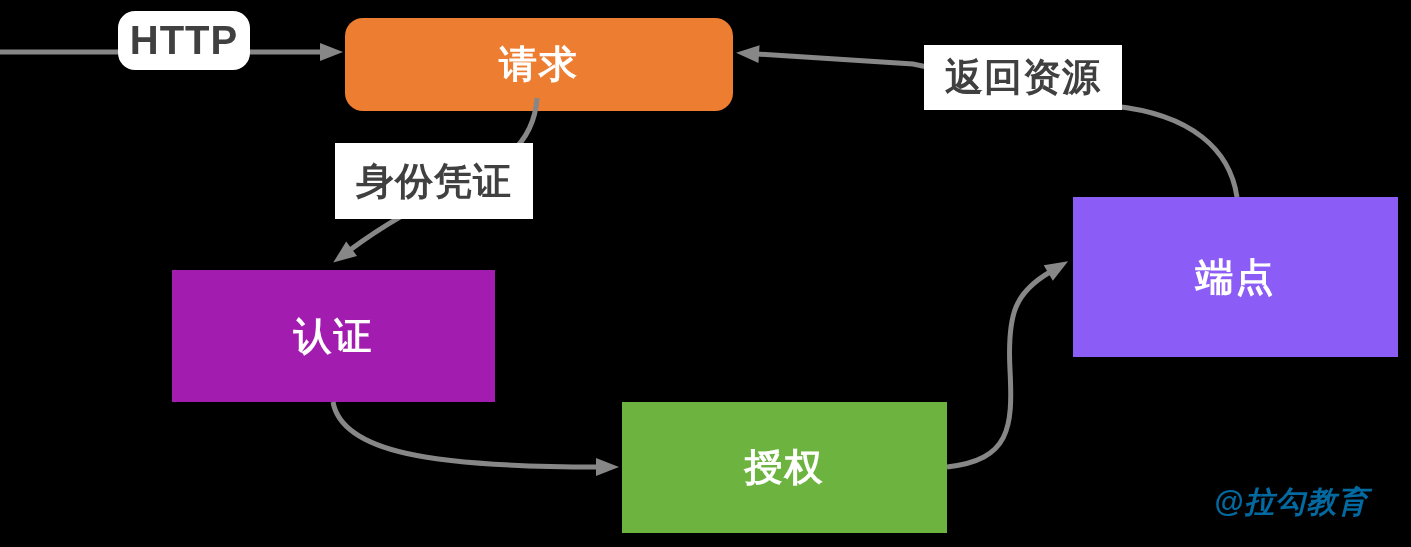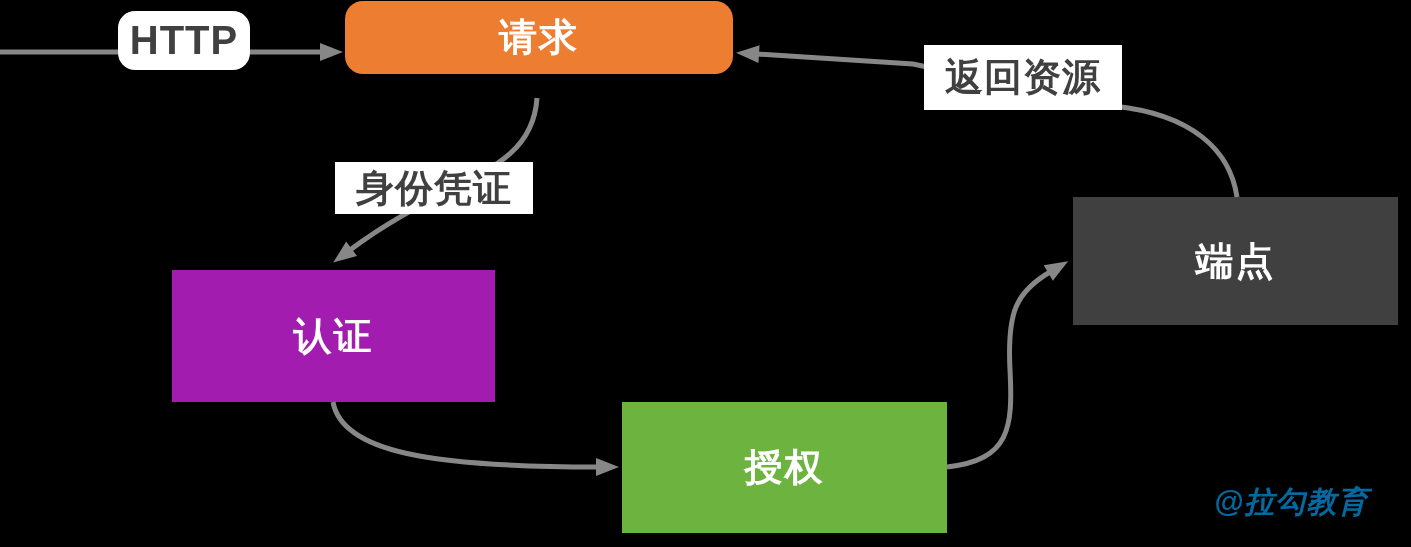--- a/index.html
+++ b/index.html
@@ -66,54 +66,54 @@
     font-style: italic;
     font-size: 30px;
     letter-spacing: 1px;
   }
 </style>
 </head>
 <body>
 
 <div class="canvas">
 
-  <div class="node rounded" style="left: 345px; top: 1px; width: 388px; height: 73px; background: rgb(237, 125, 49);">
+  <div class="node rounded" style="left: 345px; top: 18px; width: 388px; height: 93px; background: rgb(237, 125, 49);">
     <span>请求</span>
   </div>
 
   <div class="node" style="left: 172px; top: 270px; width: 323px; height: 132px; background: #a21caf;">
     <span>认证</span>
   </div>
 
   <div class="node" style="left: 622px; top: 402px; width: 325px; height: 131px; background: rgb(109, 179, 63);">
     <span>授权</span>
   </div>
 
-  <div class="node" style="left: 1073px; top: 197px; width: 325px; height: 128px; background: #404040;">
+  <div class="node" style="left: 1073px; top: 197px; width: 325px; height: 160px; background: #8b5cf6;">
     <span>端点</span>
   </div>
 
   <svg class="connectors" width="1411" height="547" viewBox="0 0 1411 547">
     <defs>
       <marker id="arrow" markerUnits="userSpaceOnUse" markerWidth="26" markerHeight="24" refX="3" refY="12" orient="auto">
         <path d="M1,3 L24,12 L1,21 Z" fill="#878787"></path>
       </marker>
     </defs>
     <path class="conn" d="M 0 52 L 322 52" marker-end="url(#arrow)"></path>
     <path class="conn" d="M 537 98 C 532 175, 450 175, 350 250" marker-end="url(#arrow)"></path>
     <path class="conn" d="M 333 402 C 342 452, 430 467, 598 467" marker-end="url(#arrow)"></path>
     <path class="conn" d="M 947 467 C 1010 460, 1013 428, 1010 370 C 1007 312, 1016 292, 1050 272" marker-end="url(#arrow)"></path>
     <path class="conn" d="M 1237 197 C 1230 150, 1192 114, 1113 106 L 913 64 L 757 54" marker-end="url(#arrow)"></path>
   </svg>
 
   <div class="edge-label latin" style="left:118px; top:11px; width:132px; height:59px;">
     <span>HTTP</span>
   </div>
 
-  <div class="edge-label" style="left:335px; top:162px; width:198px; height:52px;">
+  <div class="edge-label" style="left:335px; top:143px; width:198px; height:76px;">
     <span>身份凭证</span>
   </div>
 
   <div class="edge-label" style="left:915px; top:45px; width:198px; height:65px;margin-left:9px;">
     <span>返回资源</span>
   </div>
 
   <div class="watermark" style="left:1214px; top:482px;">@拉勾教育</div>
 
 </div>

